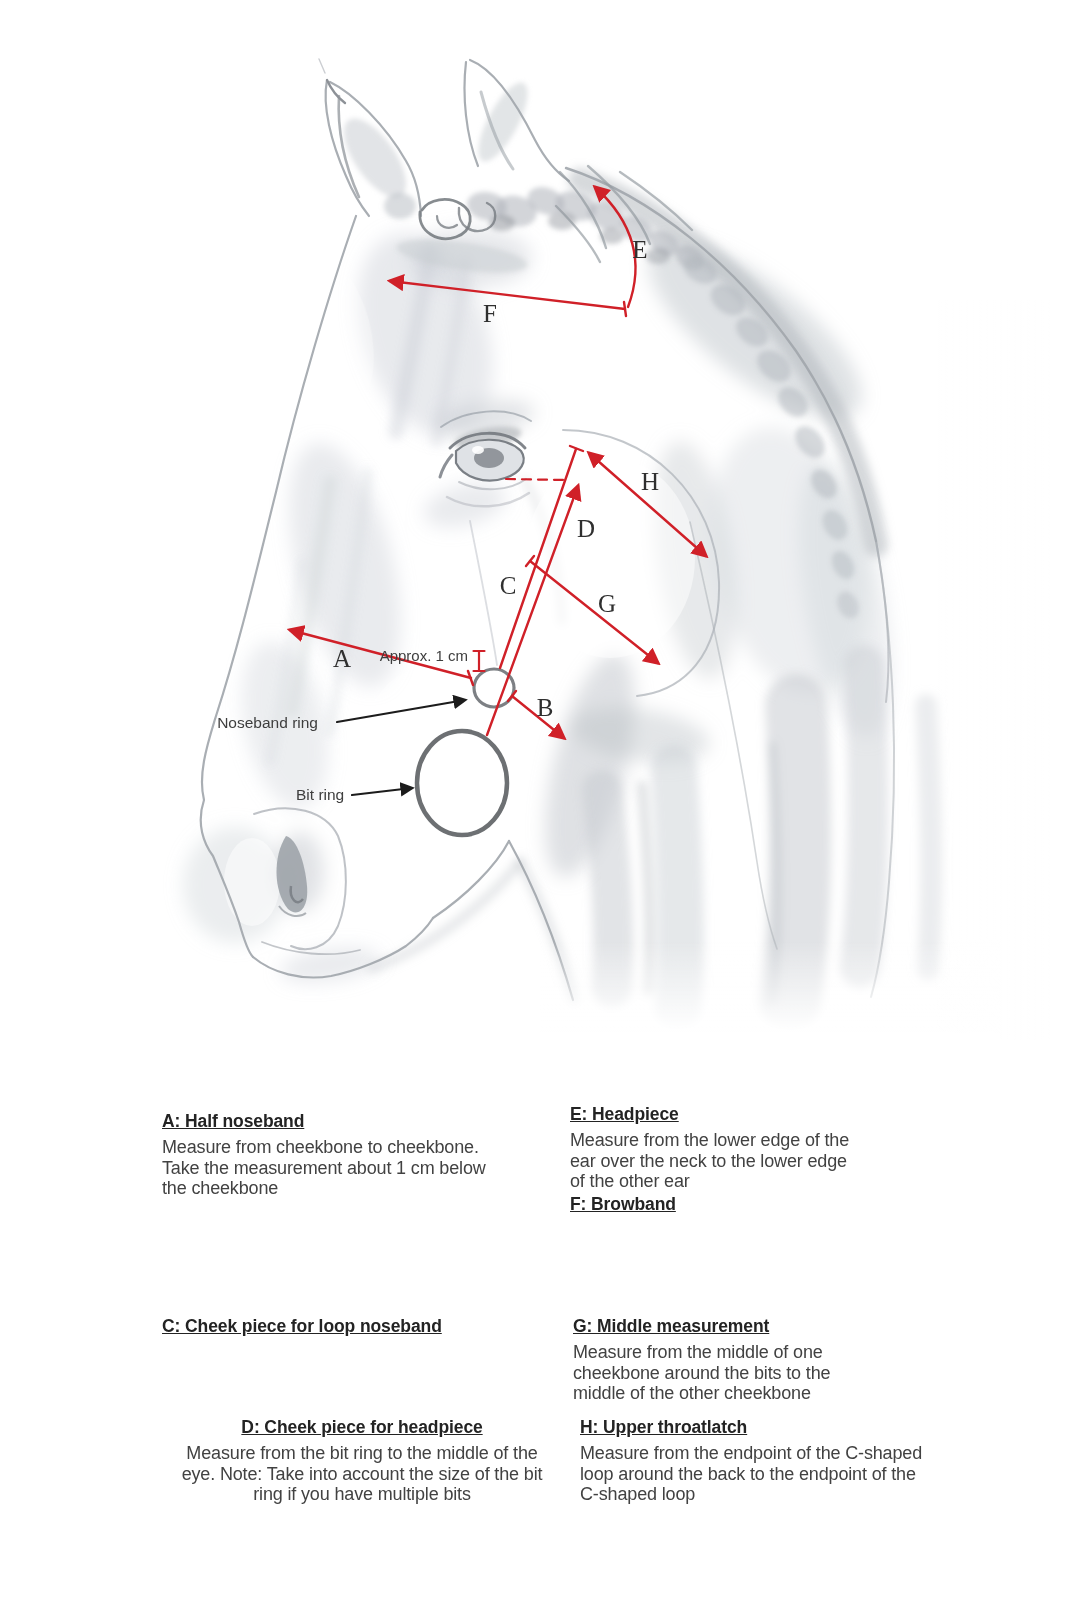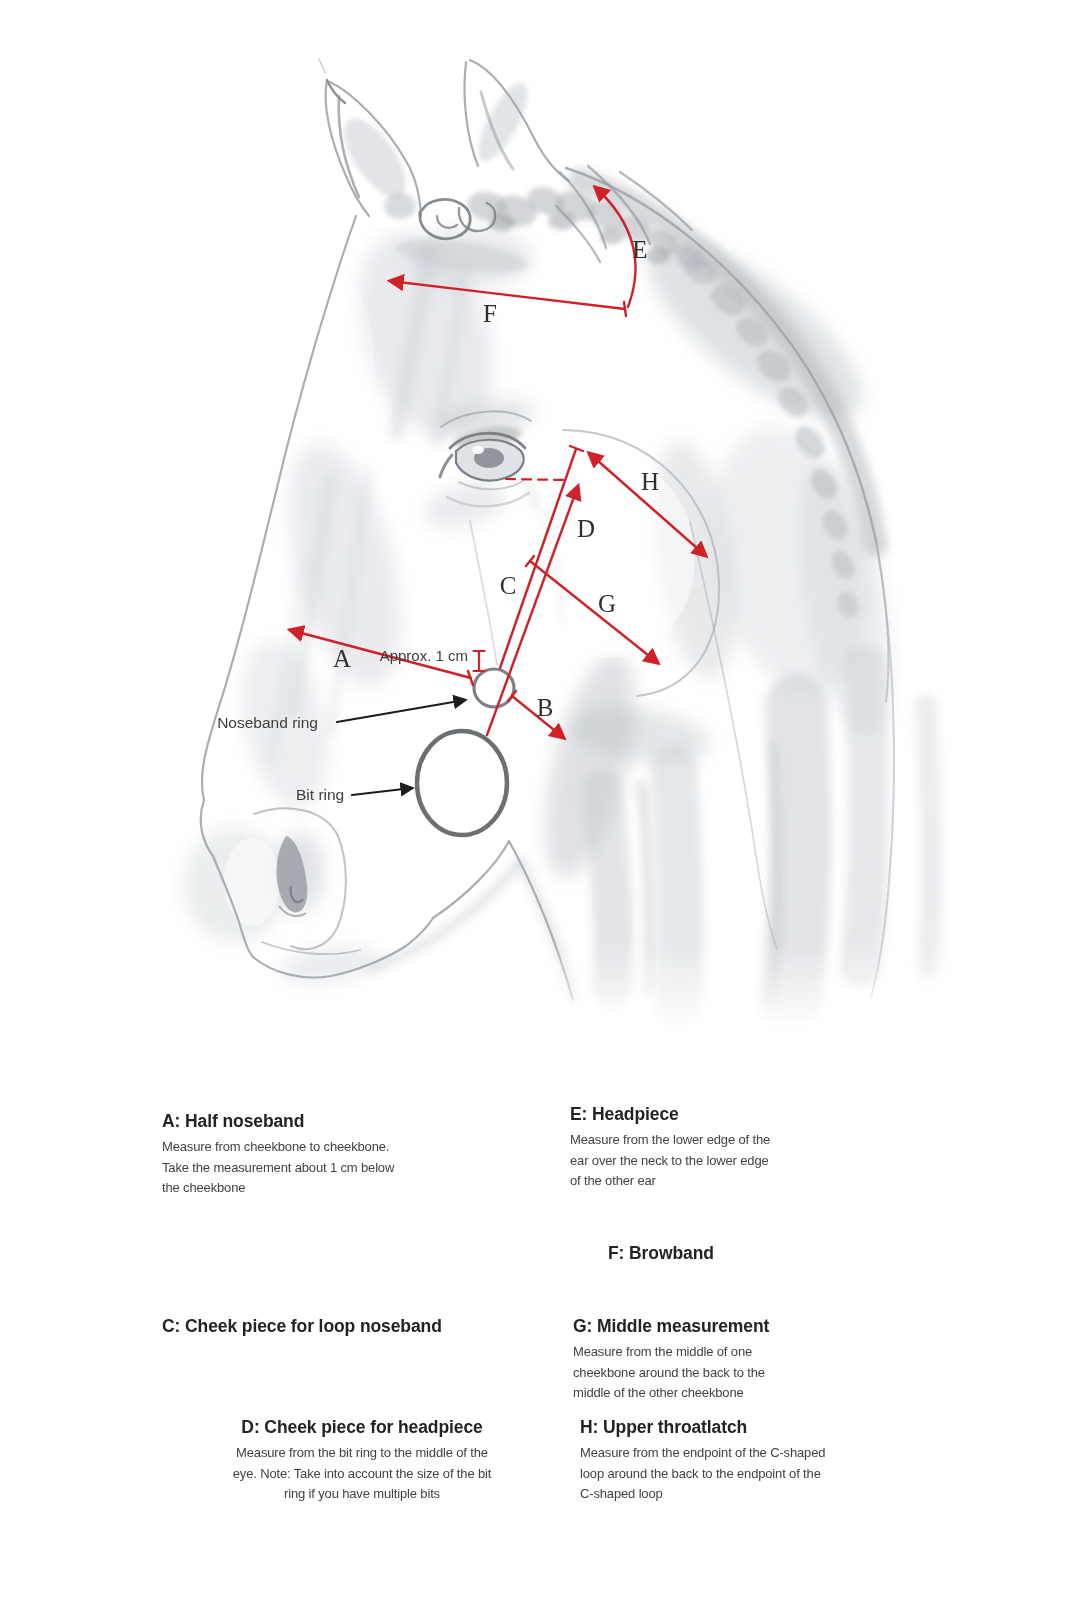--- a/index.html
+++ b/index.html
@@ -5,31 +5,32 @@
   html,body { margin:0; padding:0; background:#ffffff; }
   .page {
     position:relative; width:1067px; height:1600px; background:#ffffff;
     font-family:"Liberation Sans", sans-serif; overflow:hidden;
   }
   .diagram-svg { position:absolute; left:0; top:0; }
   .legend-section { position:absolute; width:400px; }
   .legend-title {
     margin:0 0 5px 0; font-size:17.5px; font-weight:700; color:#232323;
     letter-spacing:-0.1px;
+    text-decoration:underline;
   }
   .legend-body {
-    margin:0; font-size:13px; line-height:20.5px; color:#424242;
+    margin:0; font-size:18px; line-height:20.5px; color:#424242;
     white-space:pre-line; letter-spacing:-0.15px;
   }
   .pos-a { left:162px; top:1111px; }
   .pos-b { left:162px; top:1213px; }
   .pos-c { left:162px; top:1316px; }
   .pos-d { left:162px; top:1417px;text-align:center; }
   .pos-e { left:570px; top:1104px; }
-  .pos-f { left:570px; top:1243px;margin-left:38px; }
+  .pos-f { left:570px; top:1194px; }
   .pos-g { left:573px; top:1316px; }
   .pos-h { left:580px; top:1417px; }
   .measure-letter { font-family:"Liberation Serif", serif; font-size:25px; fill:#2f2f2f; }
   .note-text { font-family:"Liberation Sans", sans-serif; fill:#3e3e3e; }
 </style>
 </head>
 <body>
 
 <div class="page">
 
@@ -266,21 +267,21 @@
     <p class="legend-body">Measure from the lower edge of the
 ear over the neck to the lower edge
 of the other ear</p>
   </div>
   <div class="legend-section pos-f">
     <h3 class="legend-title">F: Browband</h3>
   </div>
   <div class="legend-section pos-g">
     <h3 class="legend-title">G: Middle measurement</h3>
     <p class="legend-body">Measure from the middle of one
-cheekbone around the back to the
+cheekbone around the bits to the
 middle of the other cheekbone</p>
   </div>
   <div class="legend-section pos-h">
     <h3 class="legend-title">H: Upper throatlatch</h3>
     <p class="legend-body">Measure from the endpoint of the C-shaped
 loop around the back to the endpoint of the
 C-shaped loop</p>
   </div>
 
 </div>

